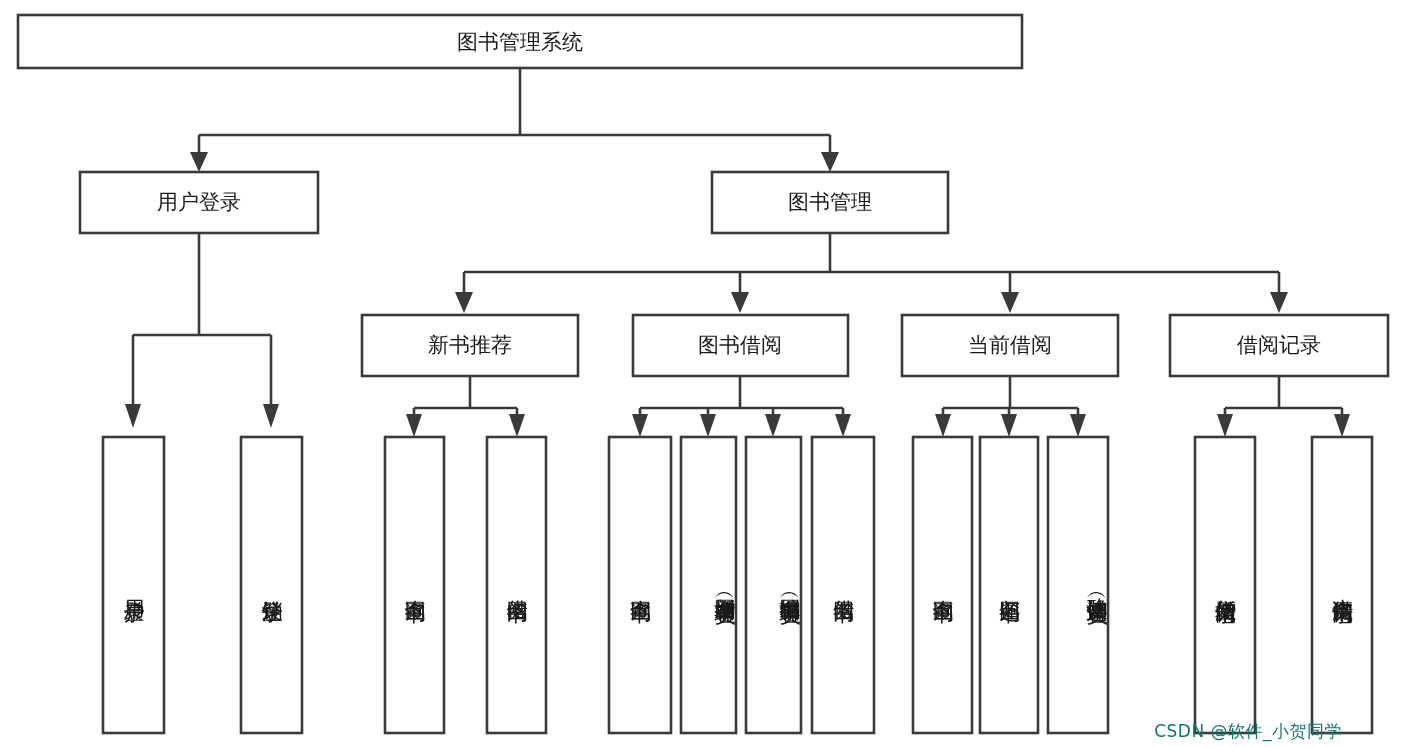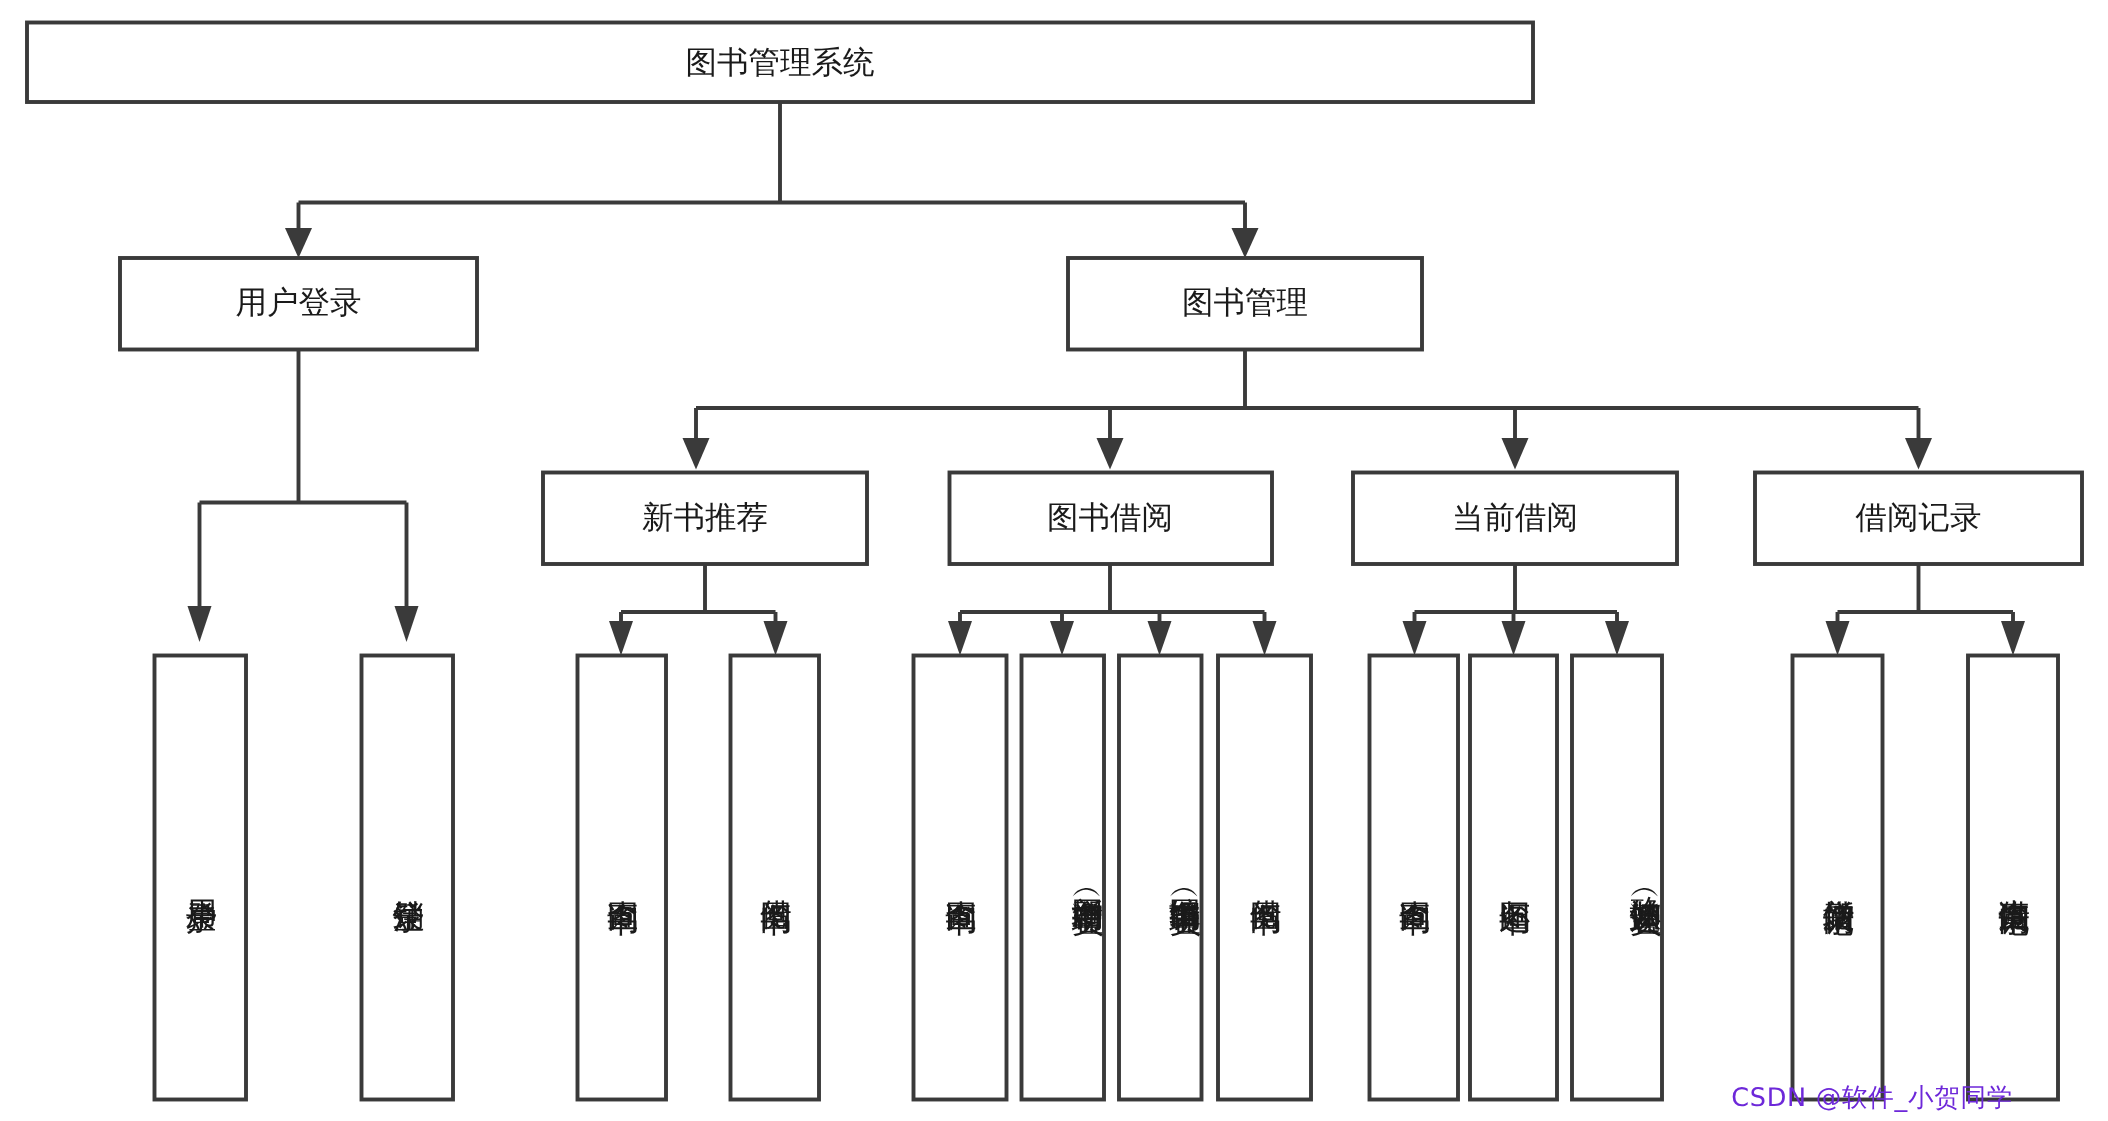--- a/index.html
+++ b/index.html
@@ -62,21 +62,21 @@
     white-space: nowrap;
     text-align: center;
     pointer-events: none;
   }
   .watermark {
     position: absolute;
     right: 8px;
     bottom: 4px;
     font-family: "DejaVu Sans", "Liberation Sans", sans-serif;
     font-size: 17px;
-    color: #6d28d9;
+    color: #0f766e;
     white-space: nowrap;
     letter-spacing: 0.5px;
   }
 </style>
 </head>
 <body>
 
 <div id="diagram-root">
 
   <svg class="diagram-canvas" viewBox="0 0 1405 747">

